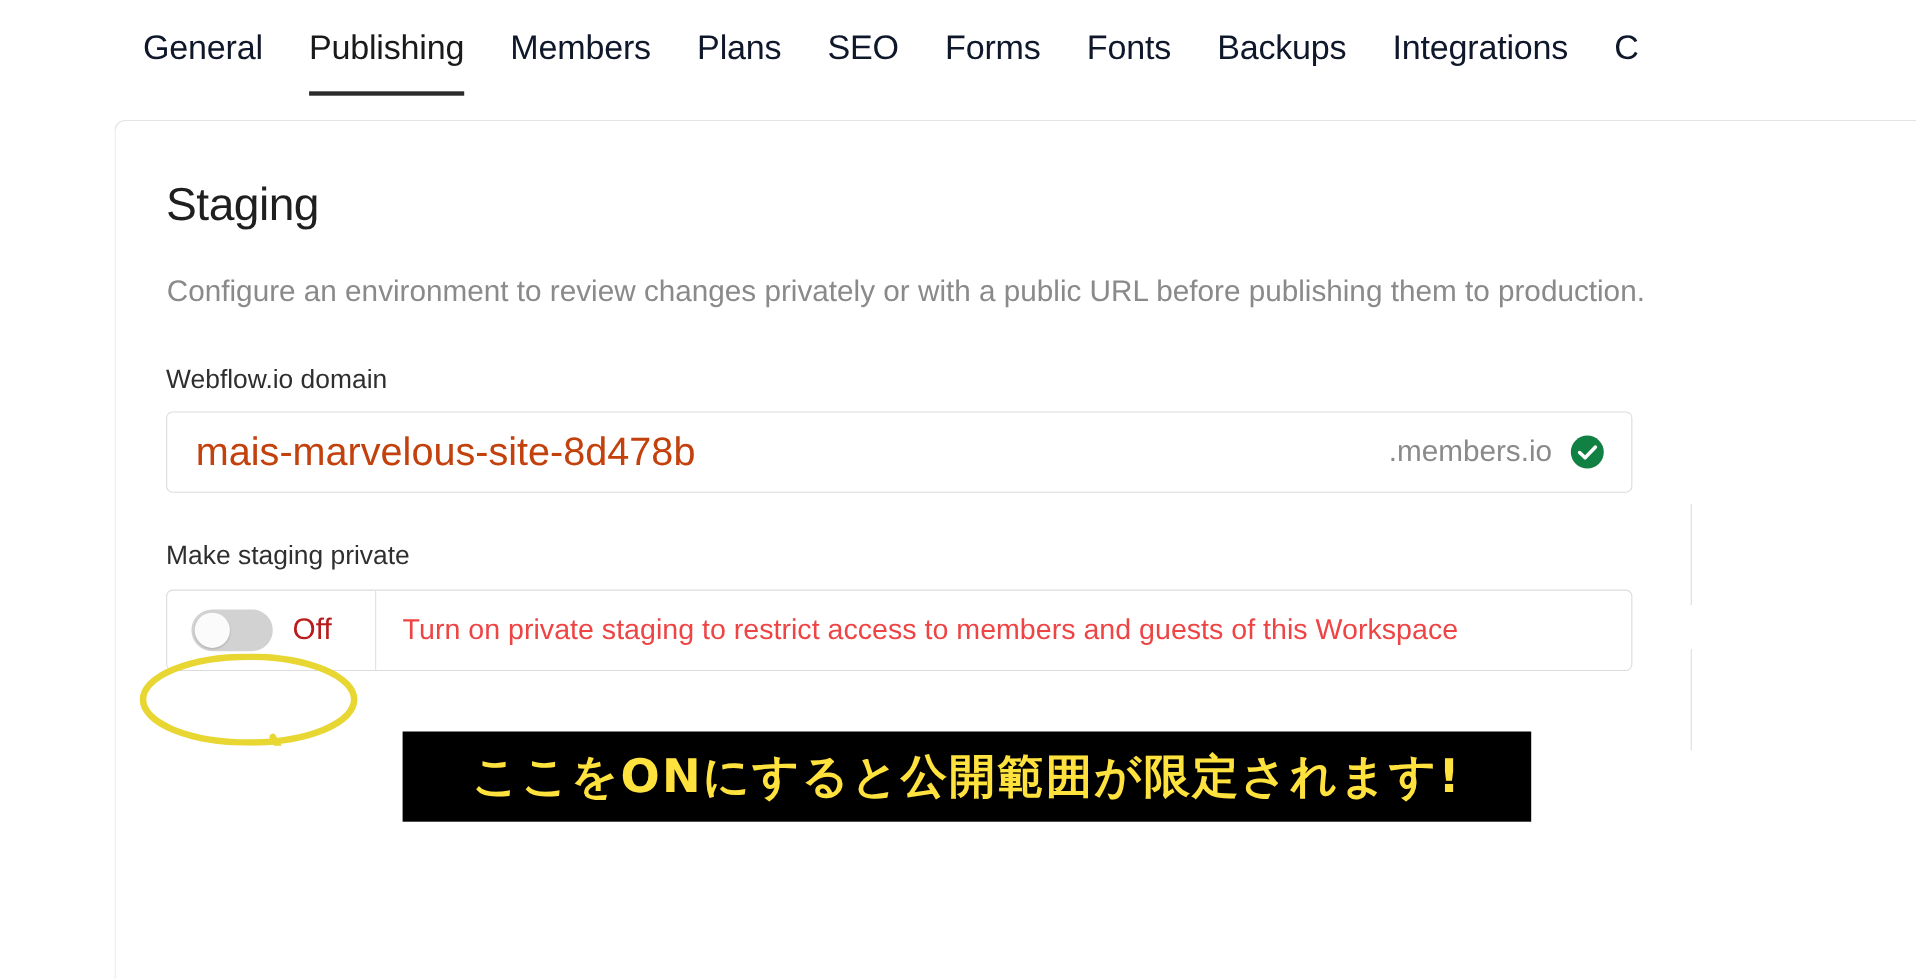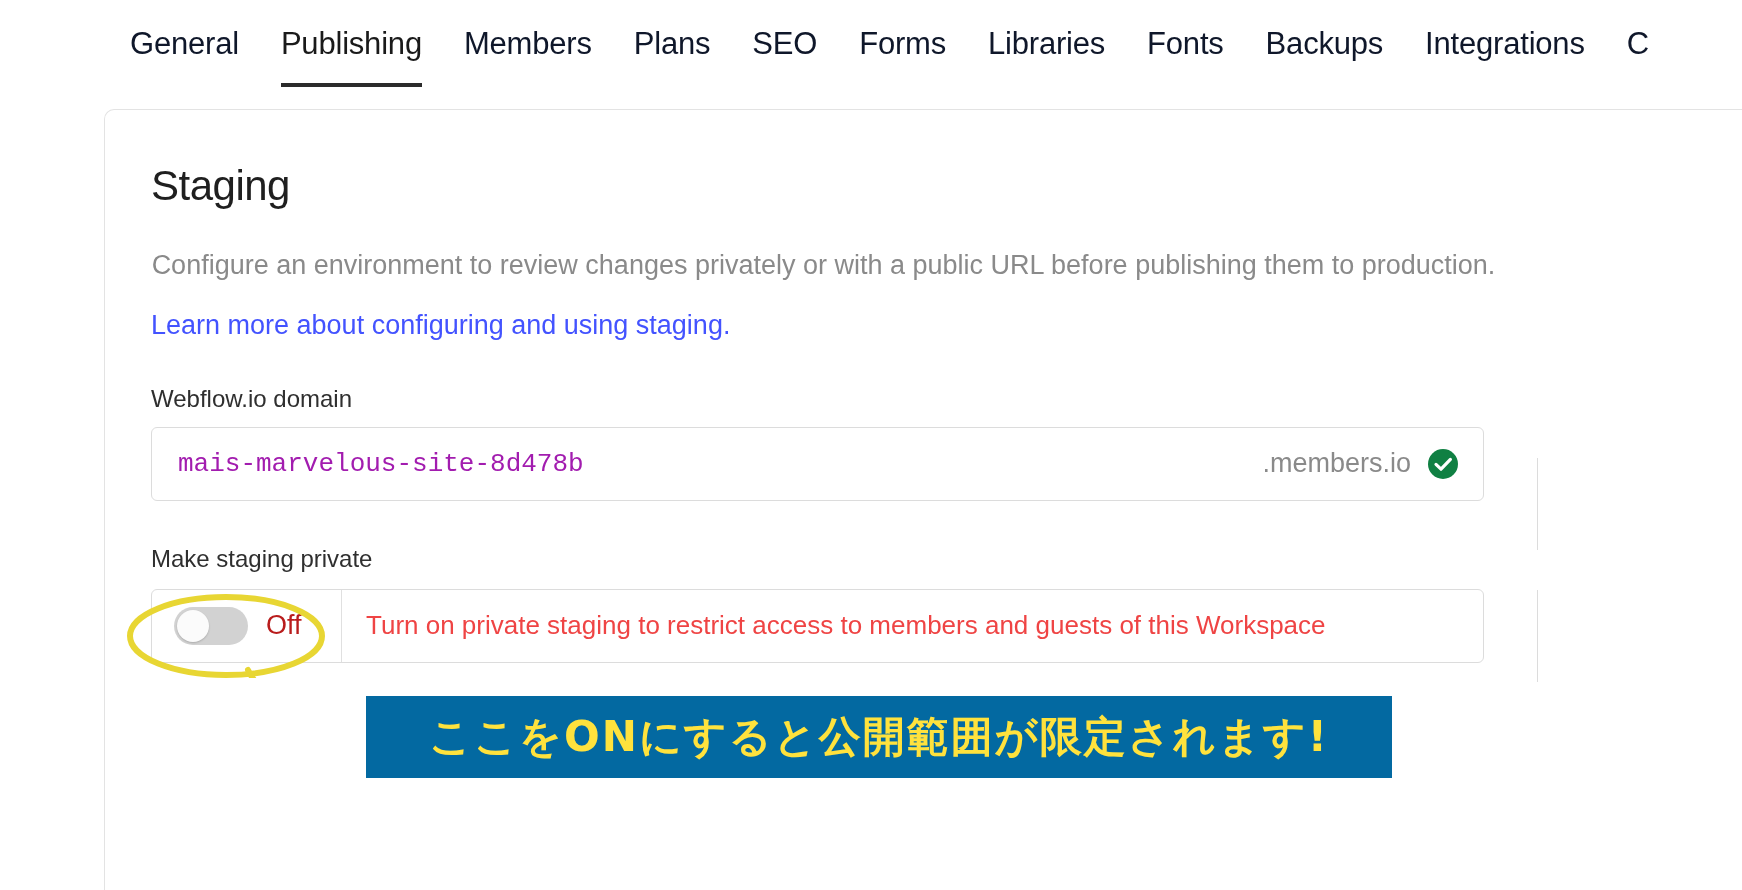--- a/index.html
+++ b/index.html
@@ -109,23 +109,22 @@
     border: 1px solid #dcdcdc;
     border-radius: 6px;
     display: flex;
     align-items: center;
     padding: 0 24px 0 26px;
     box-sizing: border-box;
     background: #fff;
   }
   .input-value {
     flex: 1;
-    font-size: 26px;
-    color: #a21caf;
-    font-family: Liberation Mono, monospace;
+    font-size: 36px;
+    color: #c2410c;
   }
   .input-suffix {
     font-size: 27px;
     color: #8a8a8a;
     margin-right: 16px;
   }
   .check-badge {
     width: 32px;
     height: 32px;
     flex: 0 0 auto;
@@ -196,24 +195,24 @@
     position: absolute;
     left: 126px;
     top: 594px;
     width: 200px;
     height: 84px;
     pointer-events: none;
   }
   .anno-banner {
     position: absolute;
     left: 366px;
-    top: 696px;
+    top: 665px;
     width: 1026px;
     height: 82px;
-    background: #0369a1;
+    background: #000000;
     display: flex;
     align-items: center;
     justify-content: center;
   }
   .anno-banner span {
     color: #ffe23d;
     font-size: 42px;
     letter-spacing: 2px;
     font-family: "DejaVu Sans", sans-serif;
     font-weight: 700;
@@ -223,35 +222,33 @@
 </head>
 <body>
 
 <div class="tabbar">
   <div class="tab"><span>General</span></div>
   <div class="tab active"><span>Publishing</span></div>
   <div class="tab"><span>Members</span></div>
   <div class="tab"><span>Plans</span></div>
   <div class="tab"><span>SEO</span></div>
   <div class="tab"><span>Forms</span></div>
-  <div class="tab"><span>Libraries</span></div>
   <div class="tab"><span>Fonts</span></div>
   <div class="tab"><span>Backups</span></div>
   <div class="tab"><span>Integrations</span></div>
   <div class="tab"><span>C</span></div>
 </div>
 
 <div class="panel">
   <div class="panel-inner">
 
     <h1 class="section-title">Staging</h1>
 
     <p class="section-desc">Configure an environment to review changes privately or with a public URL before publishing them to production.</p>
 
-    <a class="learn-link" href="#">Learn more about configuring and using staging.</a>
 
     <div class="field-label">Webflow.io domain</div>
 
     <div class="input-row">
       <div class="input-value" placeholder="your-site-name">mais-marvelous-site-8d478b</div>
       <div class="input-suffix">.members.io</div>
       <svg class="check-badge" viewBox="0 0 32 32">
         <circle cx="16" cy="16" r="15" fill="#108043"></circle>
         <path d="M9 16.4 L14 21.2 L23.4 11.4" fill="none" stroke="#ffffff" stroke-width="3.2" stroke-linecap="round" stroke-linejoin="round"></path>
       </svg>

